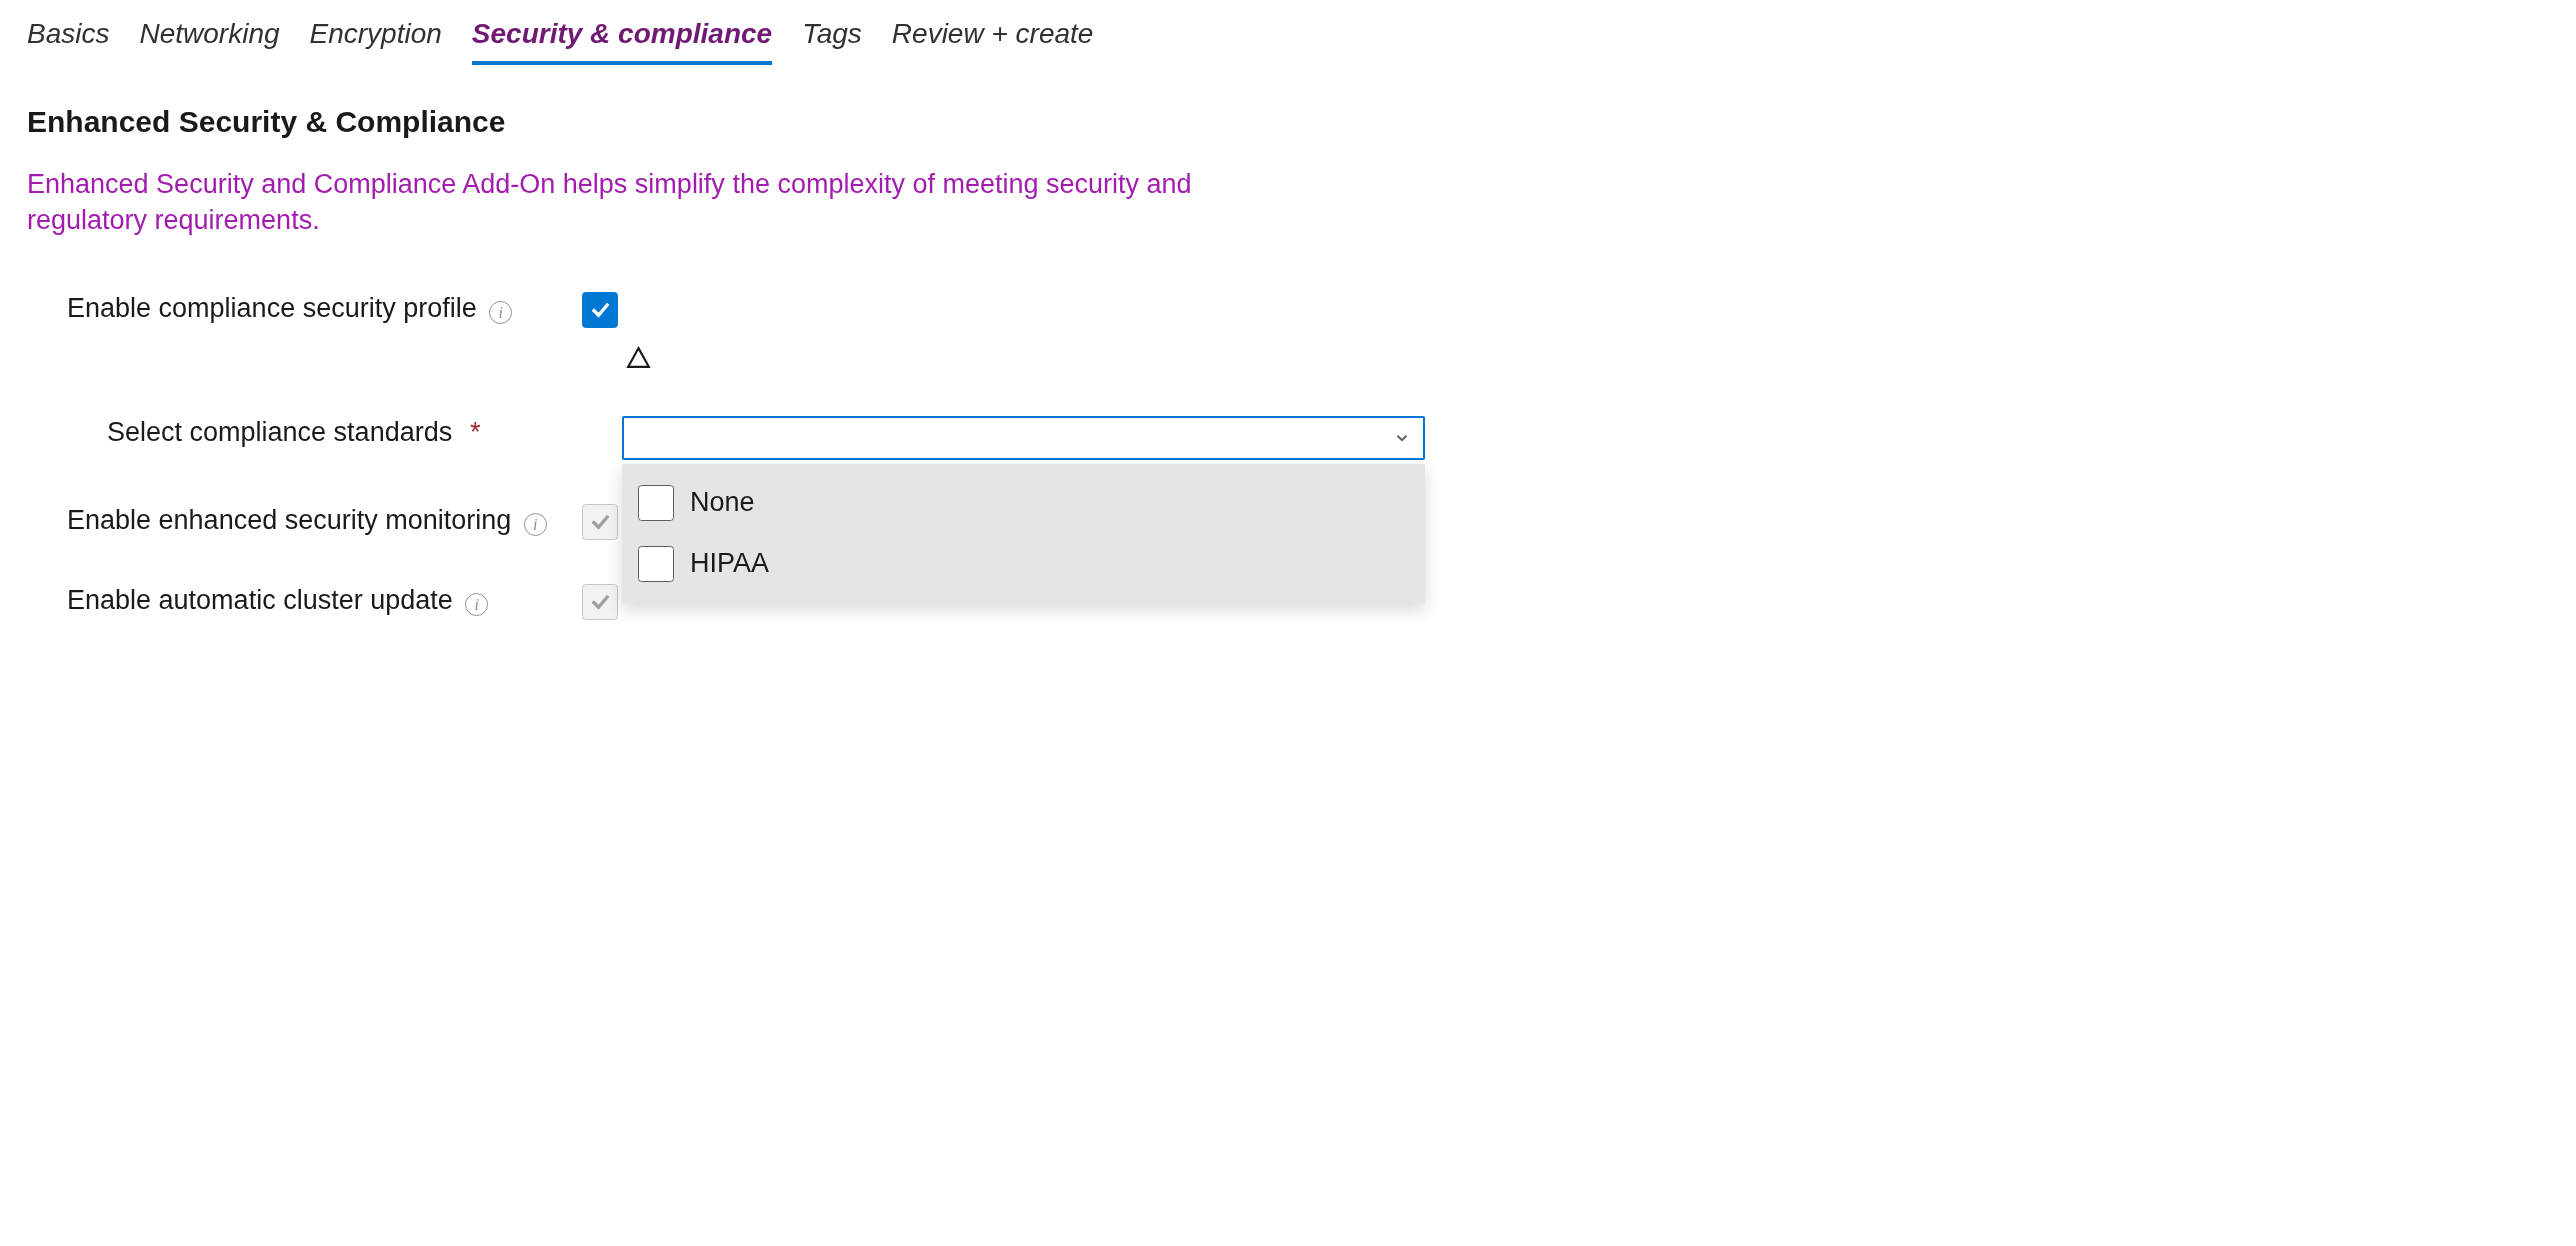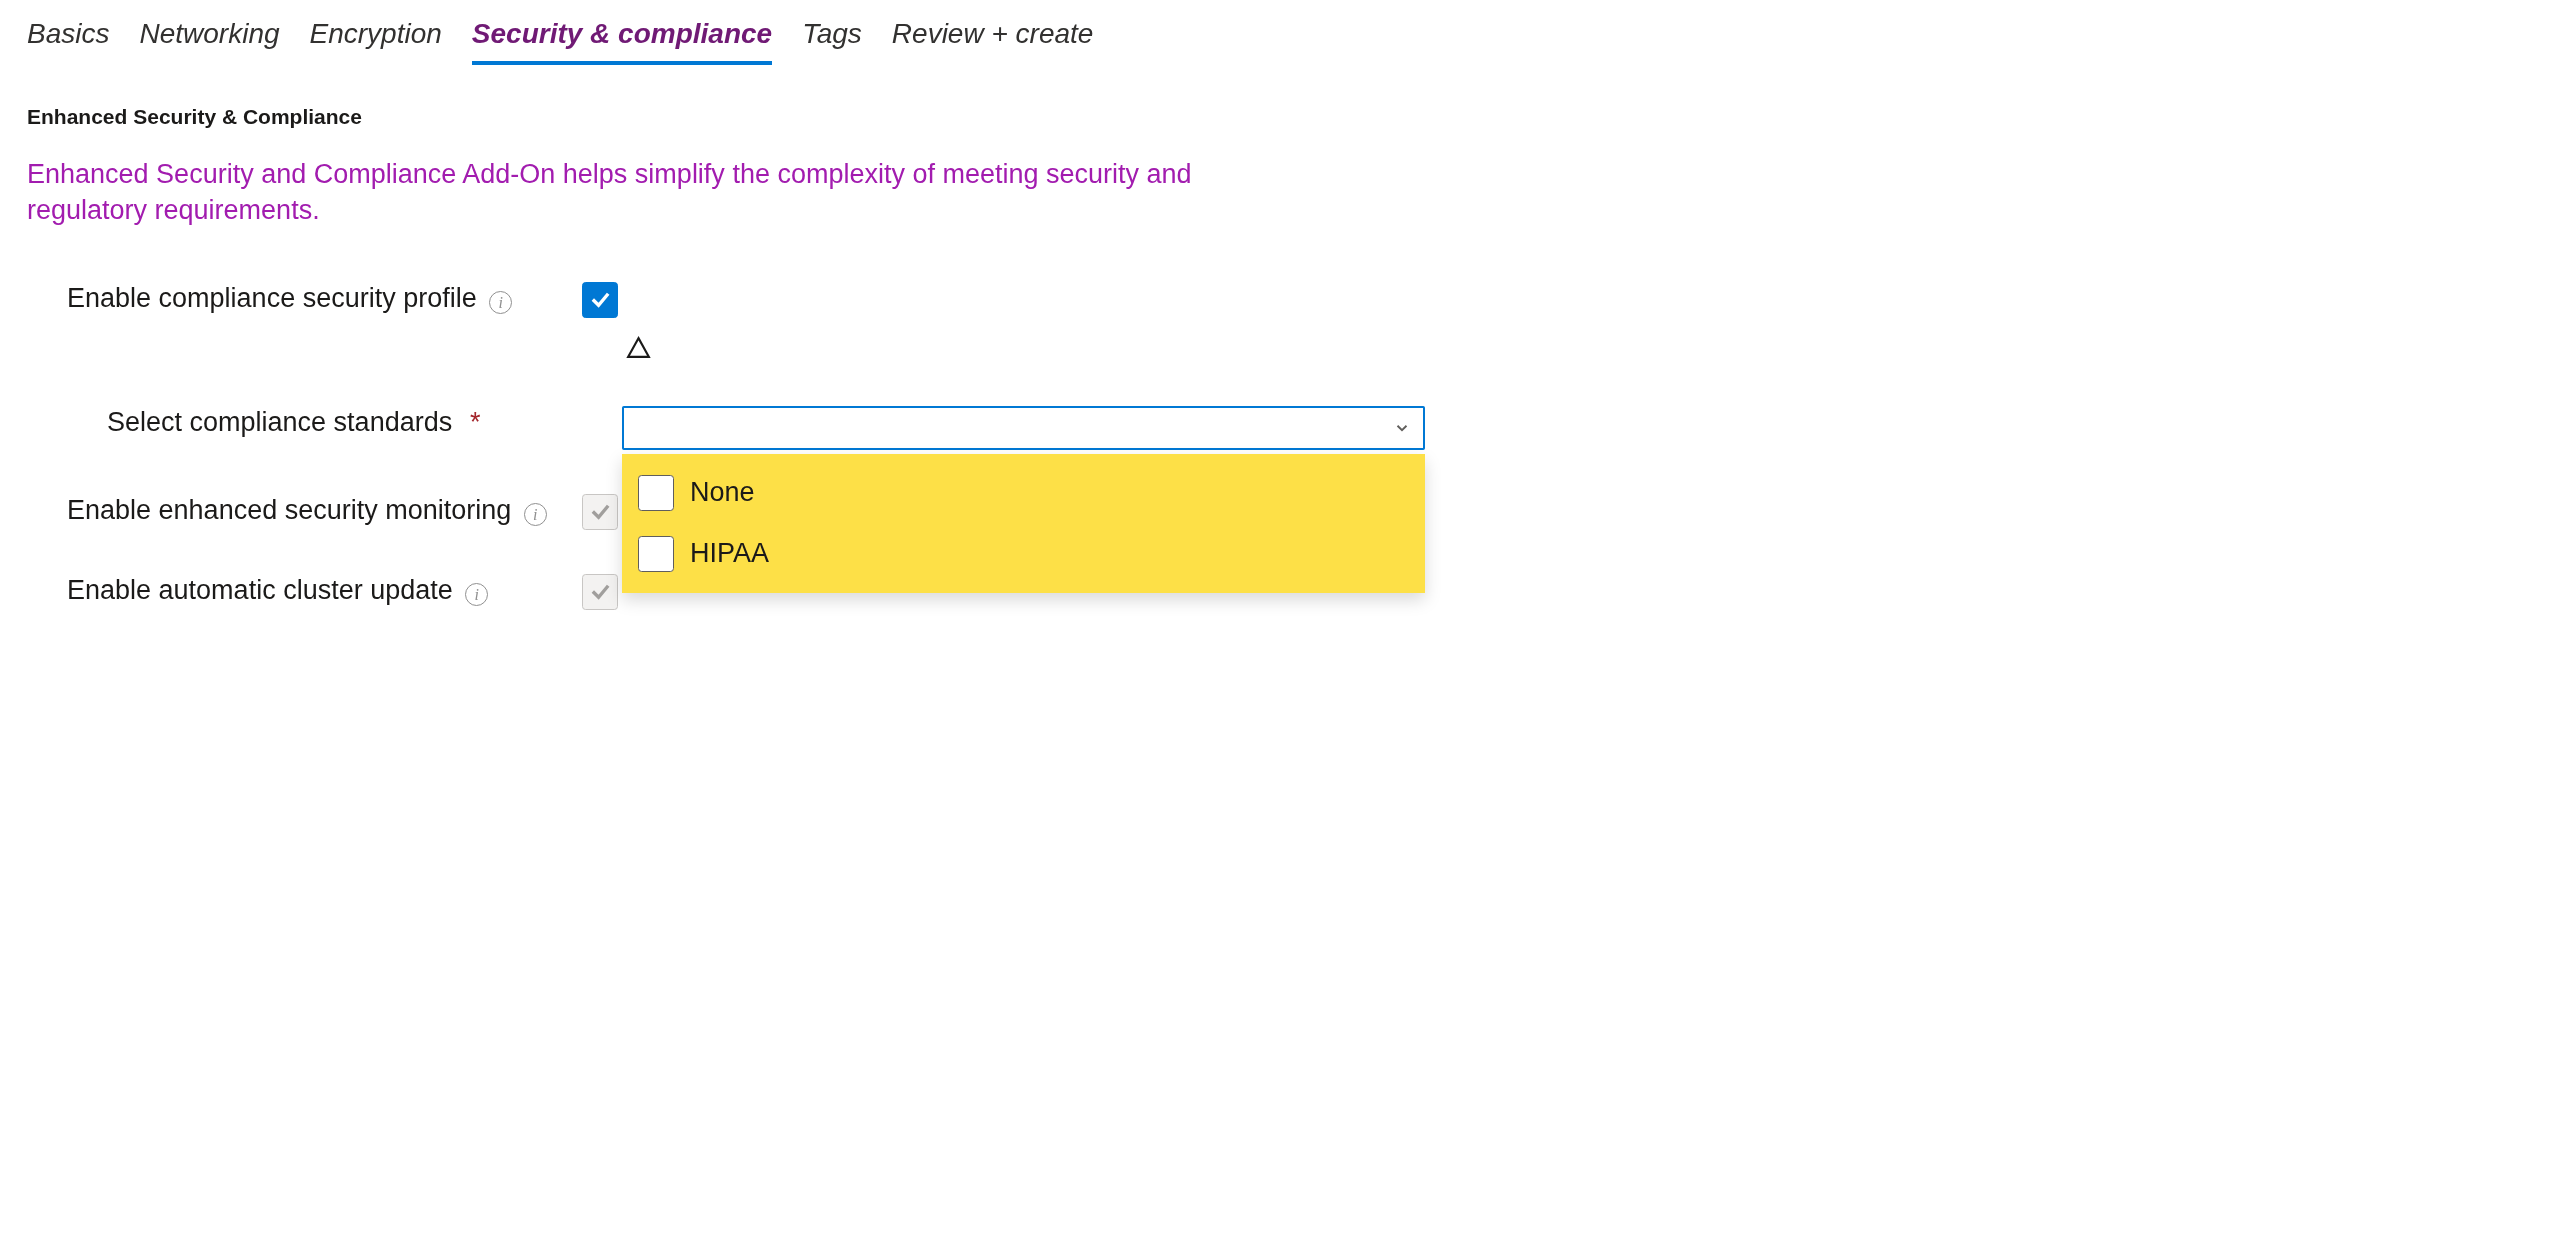--- a/index.html
+++ b/index.html
@@ -23,21 +23,21 @@
       padding-bottom: 10.7px;
       border-bottom: 4.4px solid transparent;
       font-weight: 400;
     }
     .tab.active {
       font-weight: 600;
       color: #701a75;
       border-bottom-color: #0078d4;
     }
     .section-title {
-      font-size: 21px;
+      font-size: 30px;
       font-weight: 700;
       margin-bottom: 27px;
     }
     .section-desc {
       font-size: 27px;
       color: #a21caf;
       line-height: 1.35;
       max-width: 1287px;
       margin-bottom: 53px;
     }
@@ -129,21 +129,21 @@
       justify-content: flex-end;
       padding: 0 12.4px;
       cursor: pointer;
     }
     .chev { width: 18px; height: 18px; stroke: #605e5c; stroke-width: 2.5; fill: none; }
     .dropdown-list {
       position: absolute;
       top: 48px;
       left: 0;
       width: 100%;
-      background: #fde047;
+      background: #e5e5e5;
       box-shadow: 0 7px 16px rgba(0,0,0,.15);
       padding: 9px 0;
       z-index: 10;
     }
     .dropdown-item {
       display: flex;
       align-items: center;
       gap: 16px;
       padding: 12.4px 16px;
       cursor: pointer;

